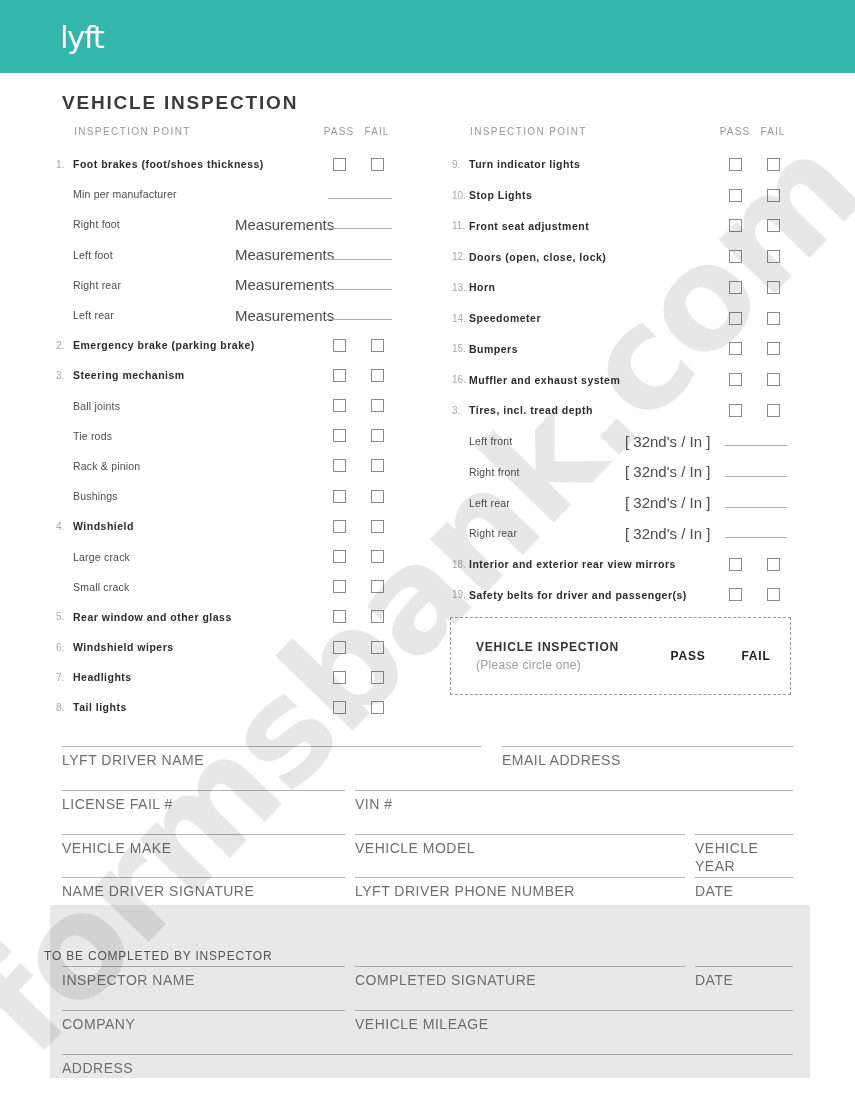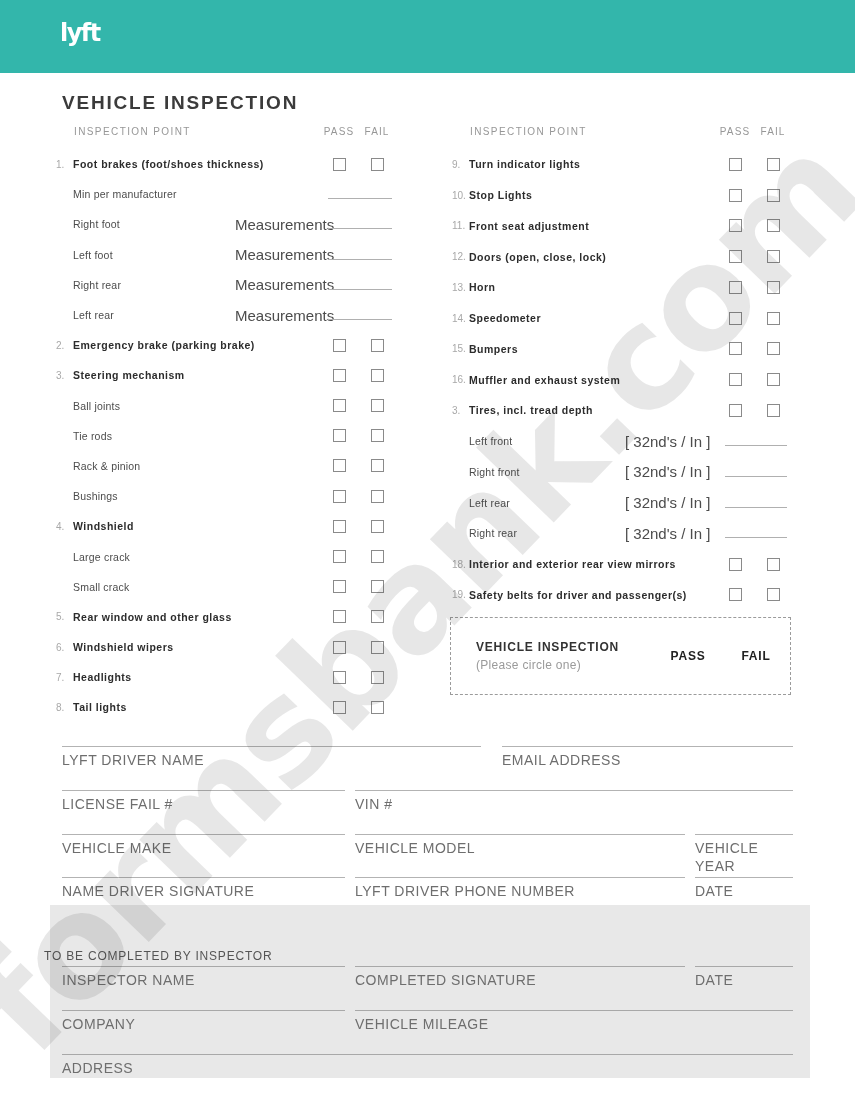--- a/index.html
+++ b/index.html
@@ -1,20 +1,20 @@
 <!DOCTYPE html>
 <html><head>
 <meta charset="utf-8">
 <style>
   html,body{margin:0;padding:0;background:#888;}
   .page{position:relative;width:855px;height:1099px;background:#ffffff;overflow:hidden;
         font-family:"Liberation Sans",sans-serif;margin:0 auto;}
   
   .topbar{position:absolute;left:0;top:0;width:855px;height:73px;background:#33B6AB;}
-  .logo{position:absolute;left:60px;top:19px;color:#ffffff;font-size:24px;font-weight:700;
+  .logo{position:absolute;left:60px;top:19px;color:#ffffff;font-size:31px;font-weight:400;
         letter-spacing:-1.5px;font-family:"DejaVu Sans",sans-serif;}
   
   .page-title{position:absolute;left:62px;top:92px;font-size:19px;font-weight:700;
         letter-spacing:1.8px;color:#3b3b3b;}
   
   .colhead{position:absolute;top:126px;width:340px;display:flex;align-items:center;}
   .colhead.cleft{left:56px}.colhead.cright{left:452px}
   .hlabel{flex:1;padding-left:6px;font-size:10px;letter-spacing:1.4px;color:#979797;margin-left:12px;}
   .cells{display:flex;width:76px;flex:none;}
   .cell{width:38px;display:flex;justify-content:center;align-items:center;}

